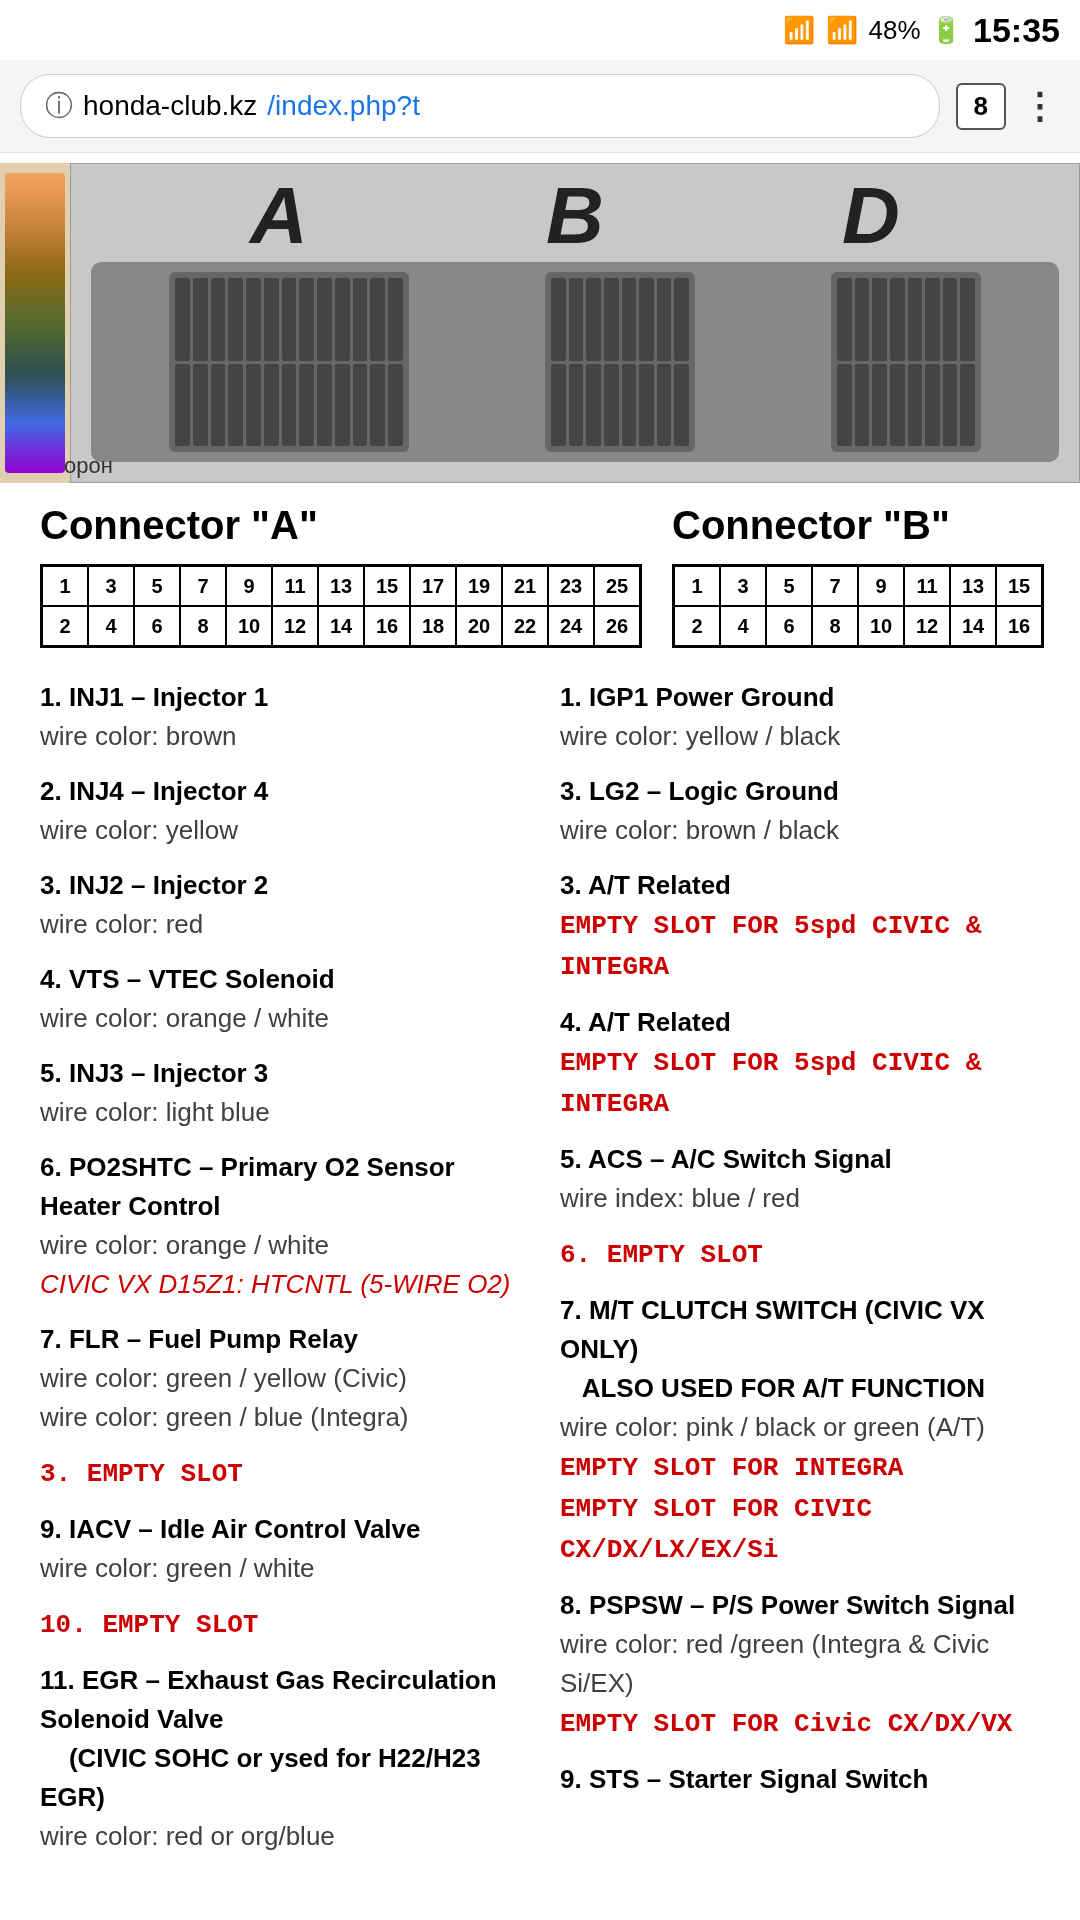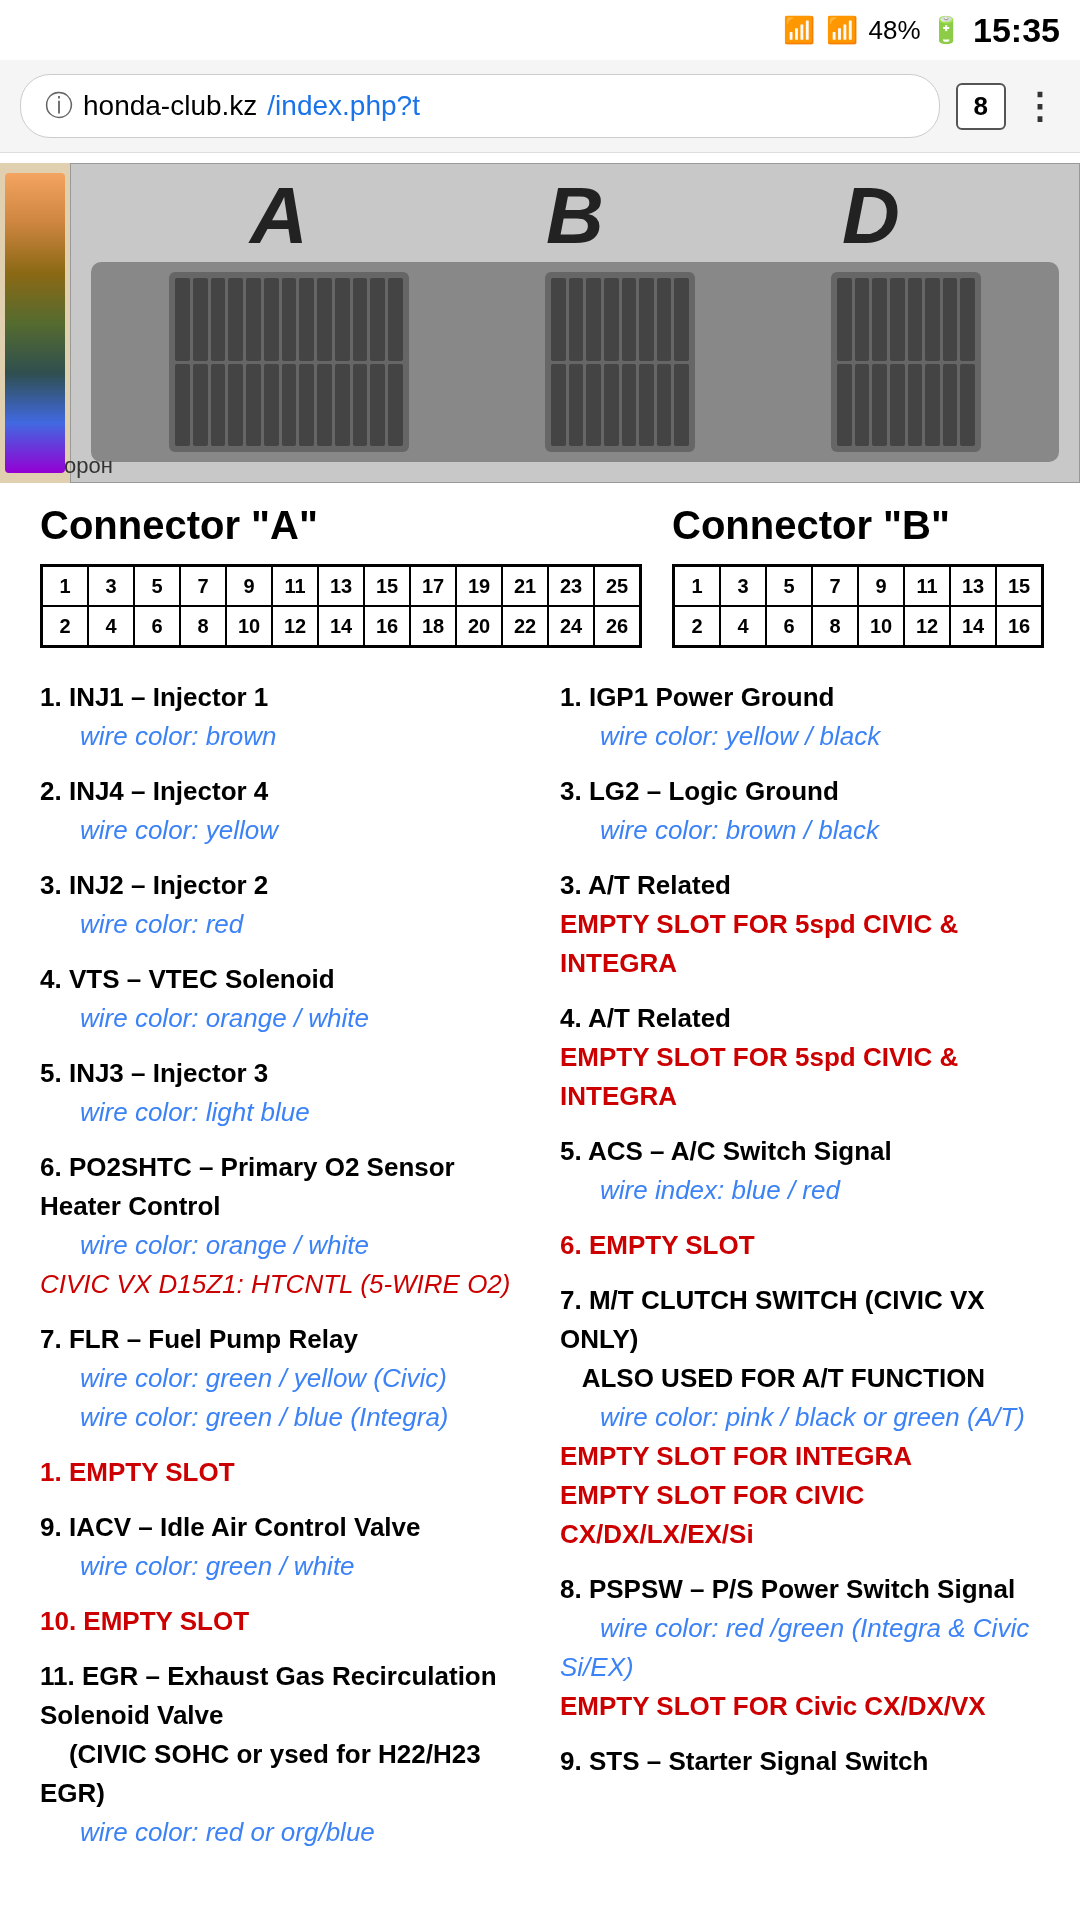--- a/index.html
+++ b/index.html
@@ -131,27 +131,26 @@
     .pin-item {
       margin-bottom: 16px;
       font-size: 26px;
       line-height: 1.5;
     }
     .pin-num {
       font-weight: bold;
       color: #000;
     }
     .wire-color {
-      color: #3b82f6;
-      font-style: italic;
-      margin-left: 40px;
+      color: #404040;
     }
     .empty-slot {
       color: #cc0000;
       font-weight: bold;
+      font-family: Liberation Mono, monospace;
     }
     .special-note {
       color: #cc0000;
       font-style: italic;
     }
   </style>
 </head>
 <body>
 
 <div class="status-bar">
@@ -365,21 +364,21 @@
           <span class="special-note">CIVIC VX D15Z1: HTCNTL (5-WIRE O2)</span>
         </div>
 
         <div class="pin-item">
           <span class="pin-num">7. FLR – Fuel Pump Relay</span><br>
           <span class="wire-color">wire color: green / yellow (Civic)</span><br>
           <span class="wire-color">wire color: green / blue (Integra)</span>
         </div>
 
         <div class="pin-item">
-          <span class="empty-slot">1. EMPTY SLOT</span>
+          <span class="empty-slot">3. EMPTY SLOT</span>
         </div>
 
         <div class="pin-item">
           <span class="pin-num">9. IACV – Idle Air Control Valve</span><br>
           <span class="wire-color">wire color: green / white</span>
         </div>
 
         <div class="pin-item">
           <span class="empty-slot">10. EMPTY SLOT</span>
         </div>

